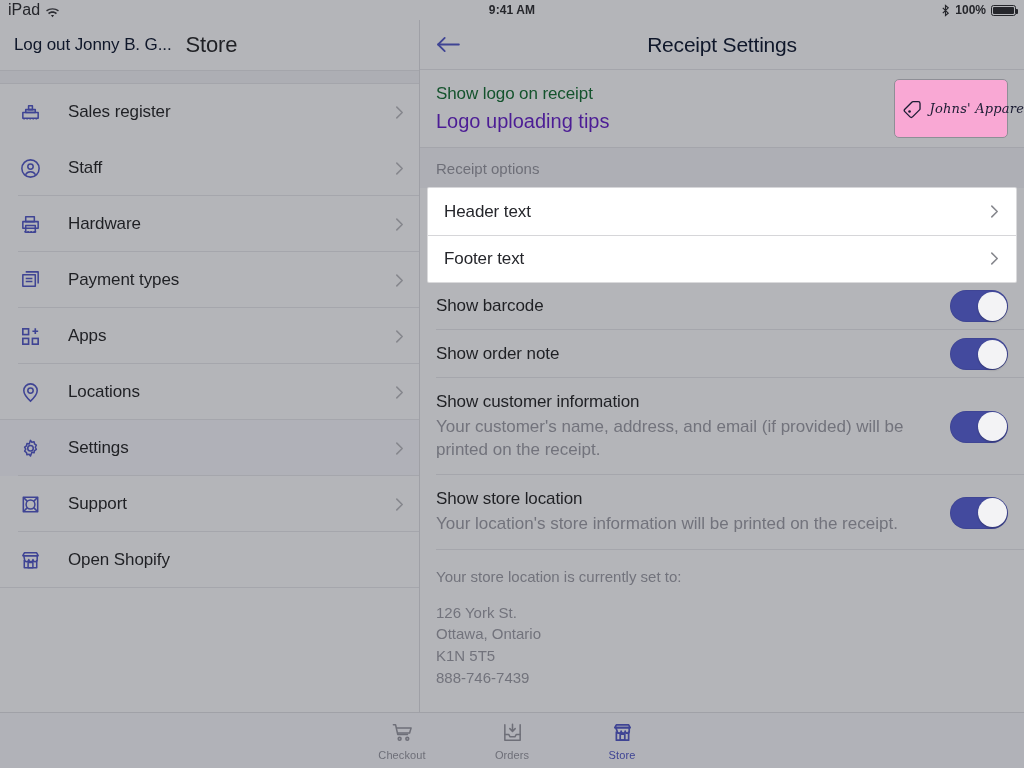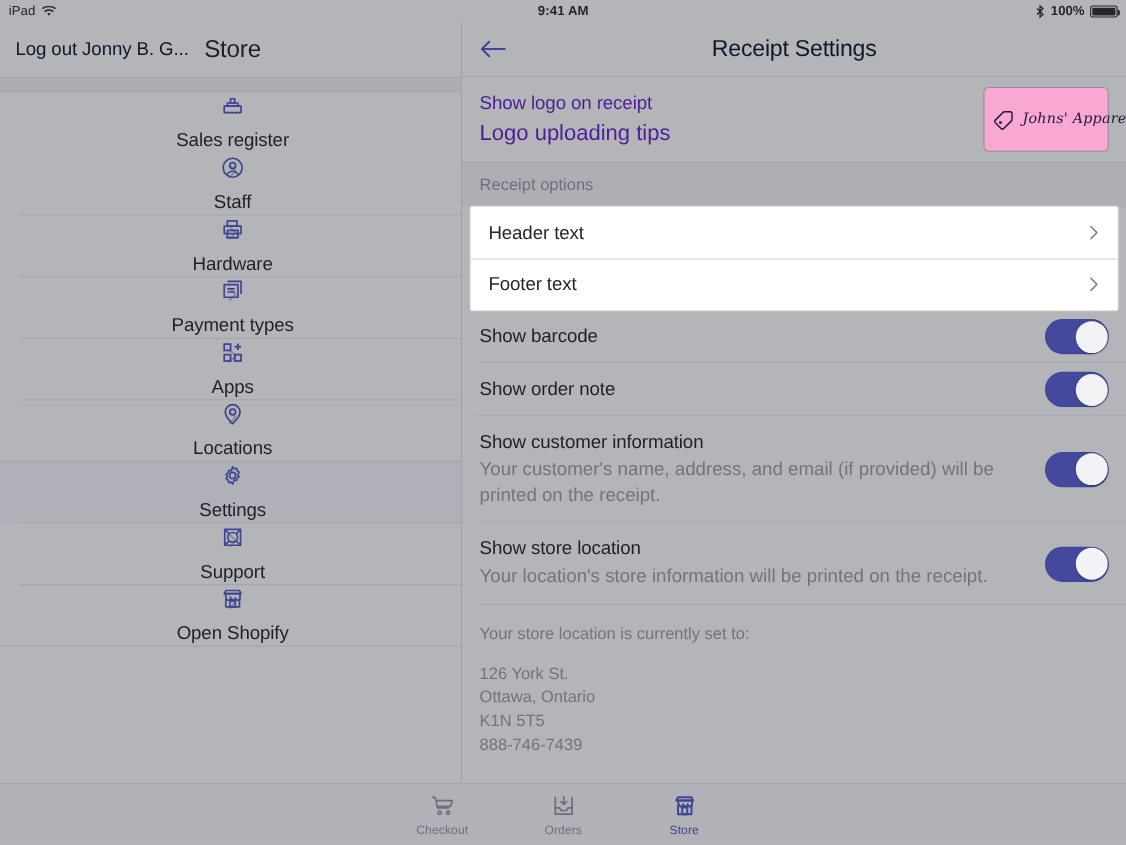--- a/index.html
+++ b/index.html
@@ -22,21 +22,21 @@
 
   
   .statusbar {
     height: 20px; flex: 0 0 20px;
     display: flex; align-items: center;
     background: #b4b5b9;
     font-size: 12px; color: #25262b;
     position: relative;
     padding: 0 8px;
   }
-  .sb-left { display:flex; align-items:center; gap:6px; font-size:12px; }
+  .sb-left { display:flex; align-items:center; gap:6px; font-size:16px; }
   .sb-center {
     position:absolute; left:0; right:0; text-align:center;
     font-weight:bold; font-size:12px; letter-spacing:0.1px;
     pointer-events:none;
   }
   .sb-right {
     margin-left:auto; display:flex; align-items:center; gap:5px;
     font-size:12px; font-weight:bold; z-index:2;
   }
   .wifi-ico { display:inline-block; width:13px; height:11px; }
@@ -77,22 +77,22 @@
   .sidebar-gap {
     height:14px; flex:0 0 14px;
     background:#adaeb4;
     border-top:1px solid #a4a5ab;
     border-bottom:1px solid #a4a5ab;
   }
 
   .nav-list { flex:1; overflow:hidden; background:#b4b5b9; }
   .nav-item {
     height:56px; display:flex; align-items:center;
-    padding:0 14px 0 18px; gap:10px;
-    position:relative; background:transparent;flex-direction:column;
+    padding:0 14px 0 18px; gap:26px;
+    position:relative; background:transparent;
   }
   .nav-item + .nav-item::before,
   .nav-item:first-child::after { content:none; }
   .nav-item::after {
     content:""; position:absolute; left:18px; right:0; bottom:0;
     height:1px; background:#a5a6ac;
   }
   .nav-item:last-child::after { left:0; }
   .nav-item.selected { background:#b0b1b8; }
   .nav-item.selected::before {
@@ -124,21 +124,21 @@
 
   
   .logo-row {
     display:flex; align-items:center; justify-content:space-between;
     padding:14px 16px 14px 16px; gap:12px;
     border-bottom:1px solid #a4a5ab;
     background:#b4b5b9;
     height:78px;
   }
   .logo-texts { display:flex; flex-direction:column; gap:6px; }
-  .logo-title { font-size:17px; color:#4c1d95; letter-spacing:-0.1px; }
+  .logo-title { font-size:17px; color:#14532d; letter-spacing:-0.1px; }
   .logo-tips { font-size:20px; color:#4c1d95; }
   .logo-box {
     width:114px; height:59px; border:1px solid #8e8f96; border-radius:5px;
     display:flex; align-items:center; justify-content:center; gap:6px;
     background:#f9a8d4;
     padding-left:28px;
   }
   .logo-mark { width:22px; height:22px; flex:0 0 22px; color:#1b1c33; }
   .logo-word {
     font-family:"DejaVu Serif", serif;

